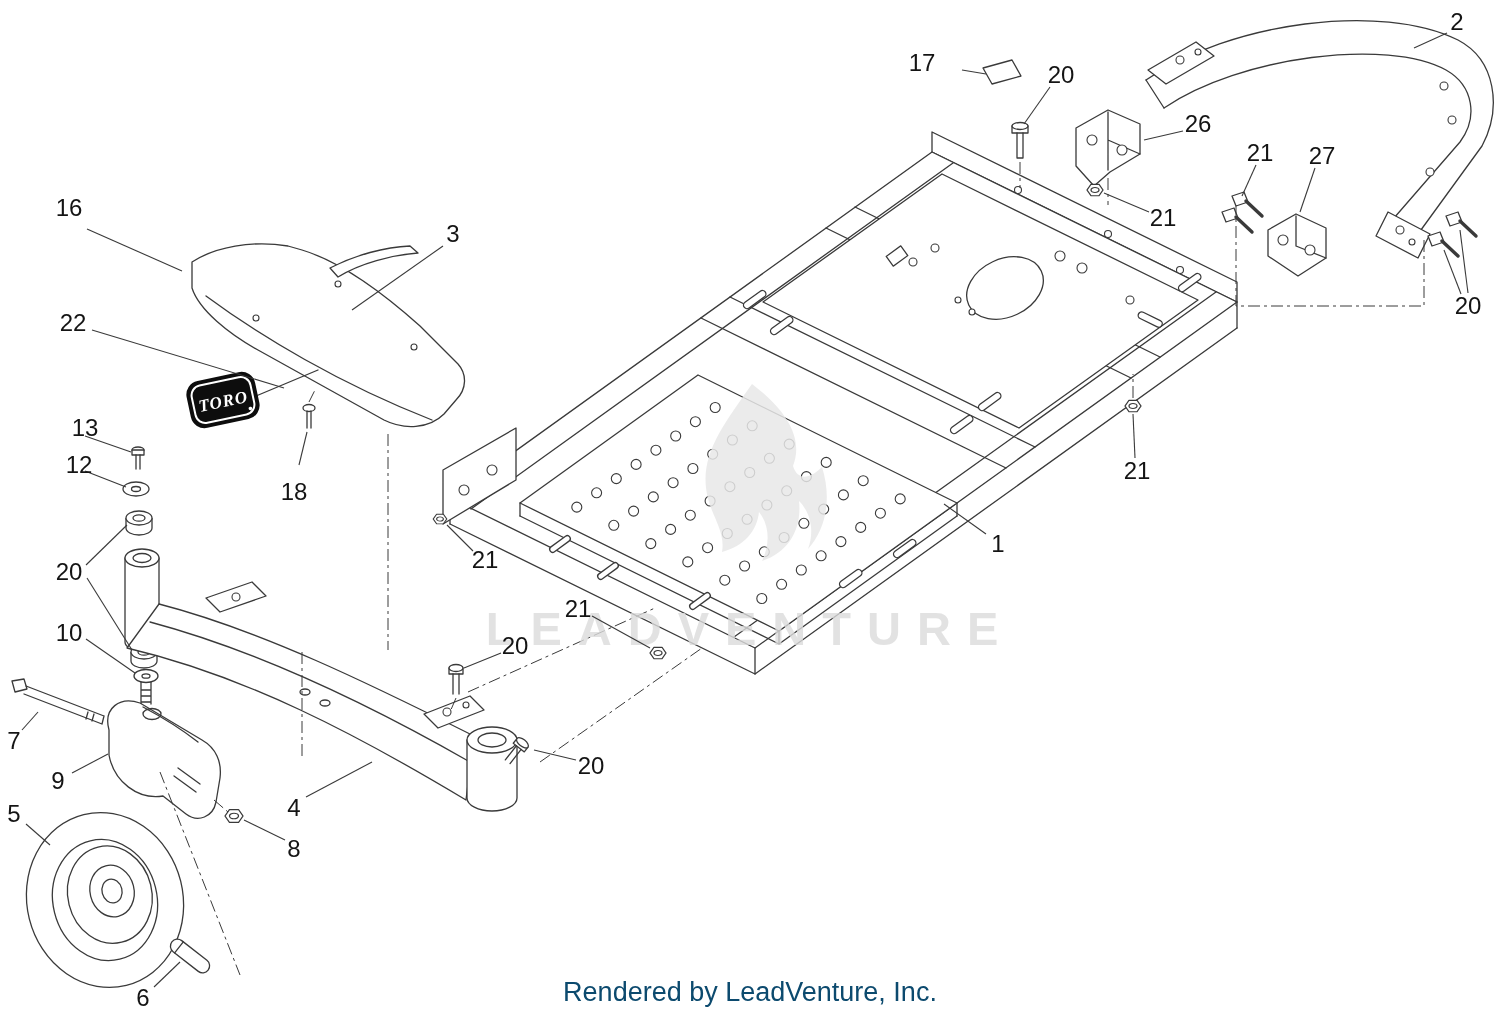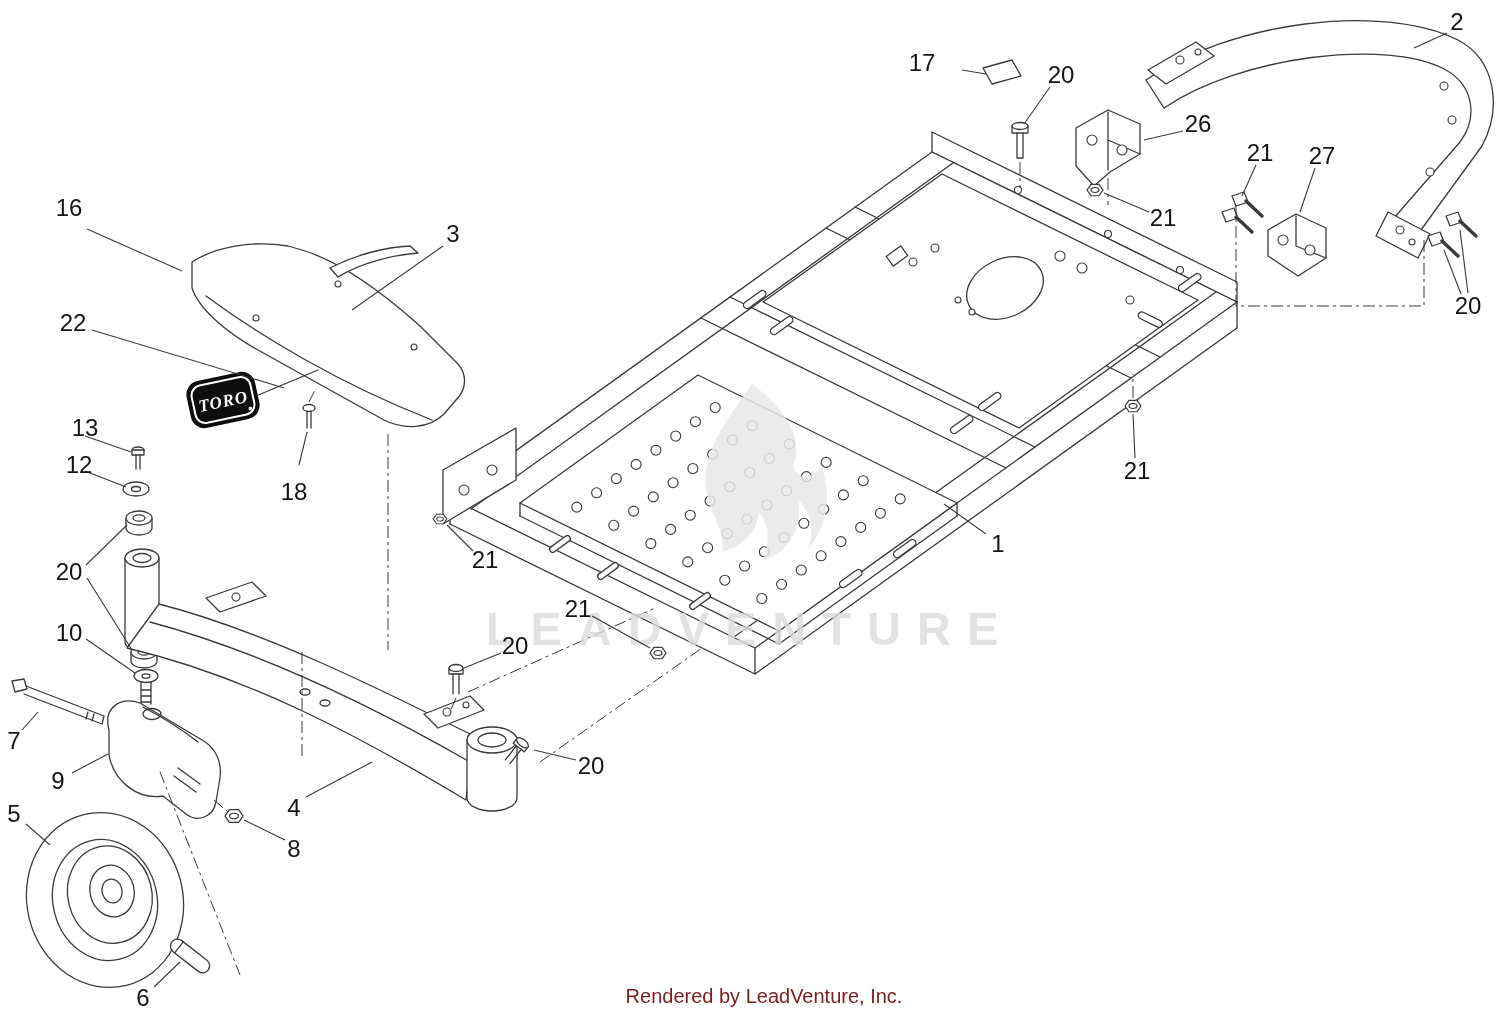--- a/index.html
+++ b/index.html
@@ -22,21 +22,21 @@
   .wm-text{ fill:var(--wm); opacity:.8; font-family:"Liberation Sans",sans-serif;
             font-size:47px; font-weight:700; letter-spacing:16px; }
   .toro-text{ fill:#ffffff; font-family:"Liberation Serif",serif; font-weight:bold;
               font-style:italic; font-size:17px; letter-spacing:1px; }
   .callout{
     position:absolute; transform:translate(-50%,-50%); font-size:24px; line-height:1;
     color:#141414; user-select:none; cursor:pointer; white-space:nowrap;
   }
   .footer{
     position:absolute; left:50%; bottom:8px; transform:translateX(-50%);
-    font-size:20px; color:#7f1d1d; white-space:nowrap;margin-left:14px;
+    font-size:27px; color:#0c4a6e; white-space:nowrap;
   }
 </style>
 </head>
 <body>
 
 <div class="stage">
 
   <svg id="diagram" viewBox="0 0 1500 1016">
 
     <g>

